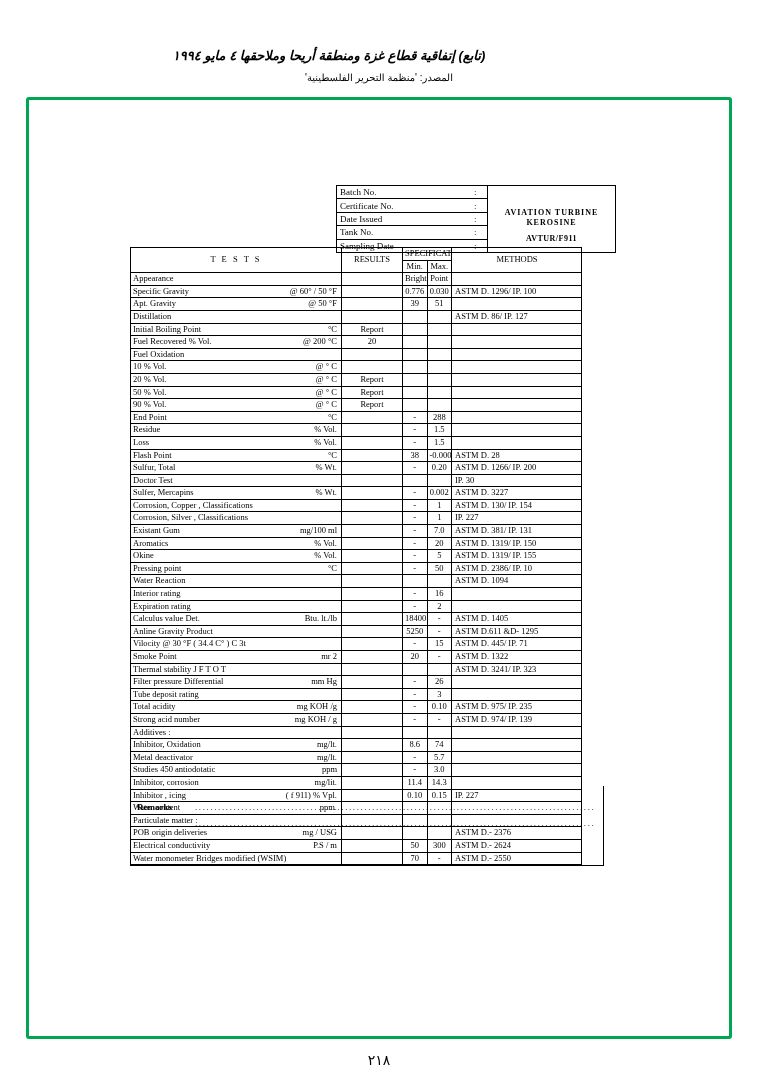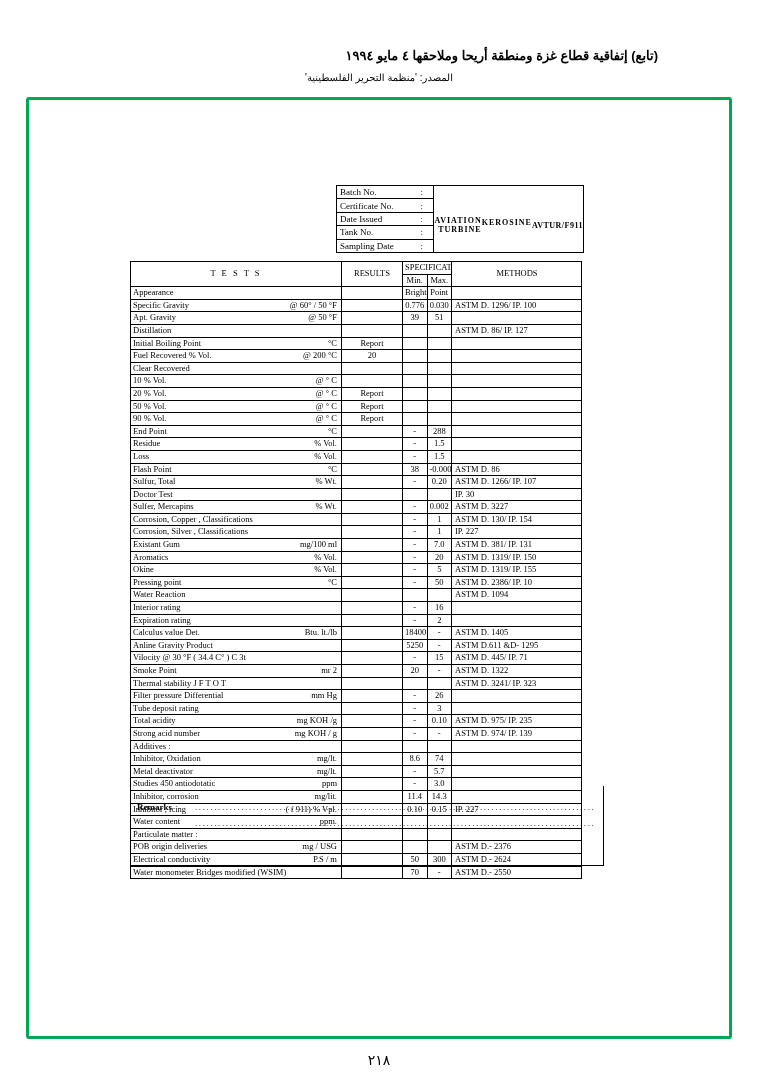--- a/index.html
+++ b/index.html
@@ -18,24 +18,26 @@
     position: relative;
     width: 758px;
     height: 1078px;
     overflow: hidden;
   }
   .doc-title {
     position: absolute;
     top: 48px;
     left: 0;
     width: 658px;
+    text-align: center;
     font-family: "Liberation Sans", sans-serif;
     font-size: 13px;
     font-weight: bold;
     direction: rtl;
+    font-style: italic;
   }
   .doc-source {
     position: absolute;
     top: 72px;
     left: 0;
     width: 758px;
     text-align: center;
     font-family: "Liberation Sans", sans-serif;
     font-size: 10px;
     direction: rtl;
@@ -58,21 +60,21 @@
     text-align: center;
     font-family: "Liberation Sans", sans-serif;
     font-size: 14px;
   }
 
   
   .hdr-wrap {
     position: absolute;
     left: 336px;
     top: 185px;
-    width: 248px;
+    width: 280px;
     display: flex;
   }
   .hdr-left {
     width: 152px;
   }
   .hdr-left table {
     border-collapse: collapse;
     width: 100%;
     table-layout: fixed;
   }
@@ -89,38 +91,39 @@
     border-left: none;
   }
   .hdr-left td.lbl {
     border-right: none;
   }
   .hdr-right {
     flex: 1;
     border: 1px solid #000;
     border-left: none;
     display: flex;
+    flex-direction: column;
     align-items: center;
     justify-content: center;
     font-family: "Liberation Serif", serif;
     font-size: 8px;
     letter-spacing: 1px;
     font-weight: bold;
     text-align: right;
     padding-top: 14px;
   }
   .hdr-right .l1 { margin-bottom: 1px; }
   .hdr-right .l2 { margin-bottom: 7px; }
   .hdr-right .l3 { font-size: 8px; letter-spacing: 0.5px; font-family: Liberation Serif, serif; }
 
   
   .maintbl {
     position: absolute;
     left: 130px;
-    top: 261px;
+    top: 247px;
     width: 394px;
     border-collapse: collapse;
     table-layout: fixed;
     font-size: 8.5px;
   }
   .maintbl td, .maintbl th {
     border: 1px solid #000;
     padding: 0 2px;
     height: 11.6px;
     line-height: 11.6px;
@@ -299,21 +302,21 @@
           <td class="c-meth"></td>
         </tr>
         <tr>
           <td class="c-test test-cell"><span class="test-name">Fuel Recovered   % Vol.</span><span class="test-unit">@ 200 °C</span></td>
           <td class="c-res">20</td>
           <td class="c-min"></td>
           <td class="c-max"></td>
           <td class="c-meth"></td>
         </tr>
         <tr>
-          <td class="c-test test-cell"><span class="test-name">Clear Recovered</span><span class="test-unit"></span></td>
+          <td class="c-test test-cell"><span class="test-name">Fuel Oxidation</span><span class="test-unit"></span></td>
           <td class="c-res"></td>
           <td class="c-min"></td>
           <td class="c-max"></td>
           <td class="c-meth"></td>
         </tr>
         <tr>
           <td class="c-test test-cell"><span class="test-name">            10 % Vol.</span><span class="test-unit">@  ° C</span></td>
           <td class="c-res"></td>
           <td class="c-min"></td>
           <td class="c-max"></td>
@@ -359,28 +362,28 @@
           <td class="c-res"></td>
           <td class="c-min">-</td>
           <td class="c-max">1.5</td>
           <td class="c-meth"></td>
         </tr>
         <tr>
           <td class="c-test test-cell"><span class="test-name">Flash Point</span><span class="test-unit">°C</span></td>
           <td class="c-res"></td>
           <td class="c-min">38</td>
           <td class="c-max">-0.000</td>
-          <td class="c-meth">ASTM D.     86</td>
+          <td class="c-meth">ASTM D.     28</td>
         </tr>
         <tr>
           <td class="c-test test-cell"><span class="test-name">Sulfur, Total</span><span class="test-unit">% Wt.</span></td>
           <td class="c-res"></td>
           <td class="c-min">-</td>
           <td class="c-max">0.20</td>
-          <td class="c-meth">ASTM D. 1266/ IP. 107</td>
+          <td class="c-meth">ASTM D. 1266/ IP. 200</td>
         </tr>
         <tr>
           <td class="c-test test-cell"><span class="test-name">Doctor Test</span><span class="test-unit"></span></td>
           <td class="c-res"></td>
           <td class="c-min"></td>
           <td class="c-max"></td>
           <td class="c-meth">IP. 30</td>
         </tr>
         <tr>
           <td class="c-test test-cell"><span class="test-name">Sulfer, Mercapins</span><span class="test-unit">% Wt.</span></td>

